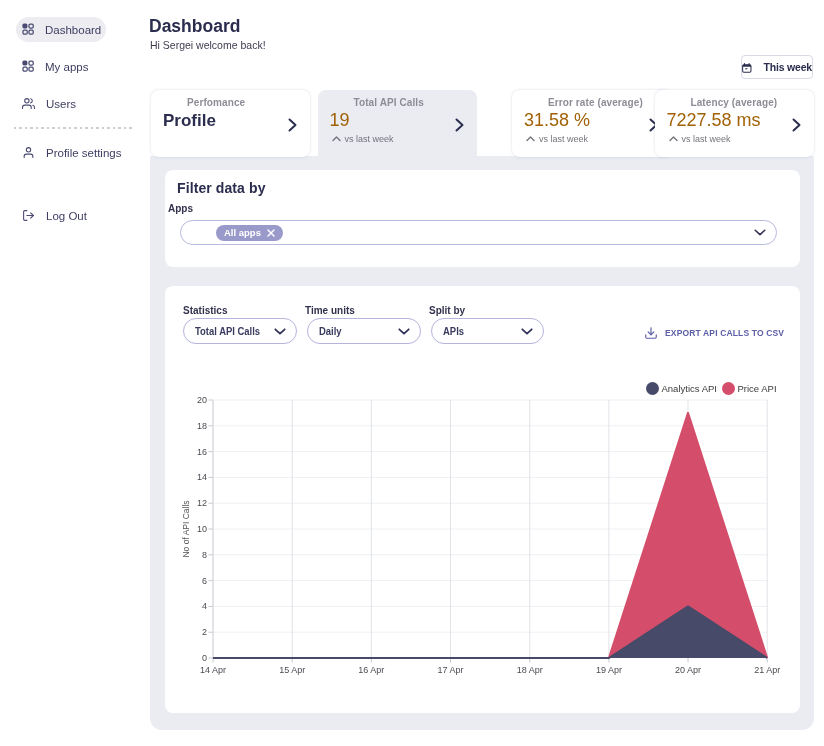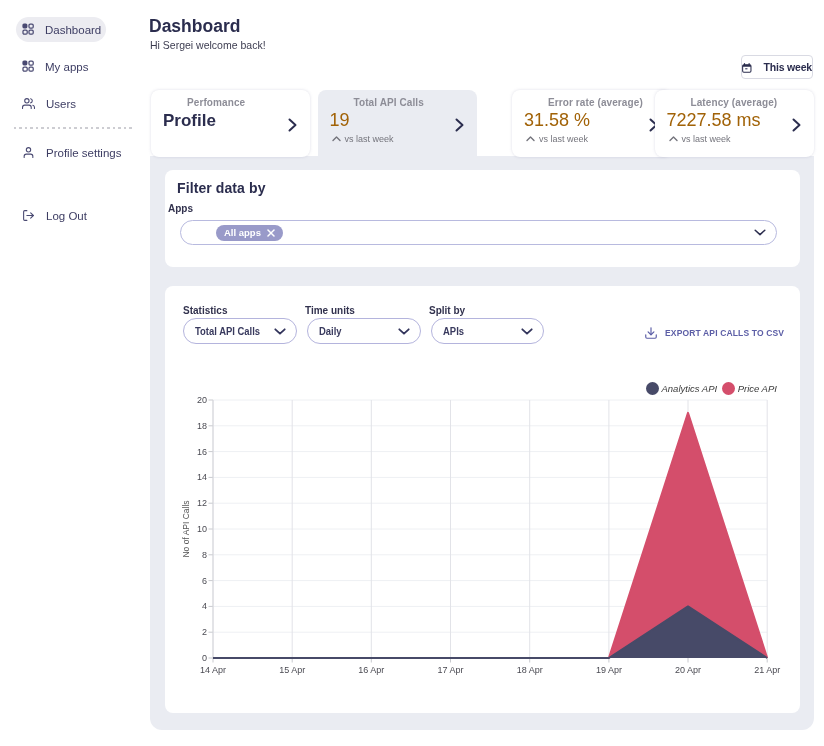--- a/index.html
+++ b/index.html
@@ -44,21 +44,21 @@
   #chip svg { margin-left:6px; }
   #appschev { position:absolute; left:754px; top:229px; }
 
   .ddlabel { position:absolute; top:305.5px; }
   .dd span.txt { display:inline-block; transform:scaleX(0.9); transform-origin:left center; }
   .dd { position:absolute; top:318px; height:26px; border:1px solid #b4b4dd; border-radius:13px; background:#fff; display:flex; align-items:center; justify-content:space-between; padding:0 10px 0 11px; font-size:10.5px; font-weight:bold; color:#393a5e; white-space:nowrap; }
 
   #export { position:absolute; left:644px; top:326px; display:flex; align-items:center; color:#5c5ea6; font-size:8.5px; font-weight:bold; letter-spacing:0.15px; white-space:nowrap; }
   #export svg { margin-right:7px; }
 
-  #legend { position:absolute; left:646px; top:382px; display:flex; align-items:center; font-size:9.5px; color:#3a3a3a;font-style:italic; }
+  #legend { position:absolute; left:646px; top:382px; display:flex; align-items:center; font-size:9.5px; color:#3a3a3a; }
   .ldot { width:13px; height:13px; border-radius:50%; display:inline-block; margin-right:2.5px; }
 </style>
 </head>
 <body>
 
 <div id="graybox"></div>
 
 <div id="sidebar">
   <div id="pill"></div>
   <div class="side-item" style="top:17px;">

